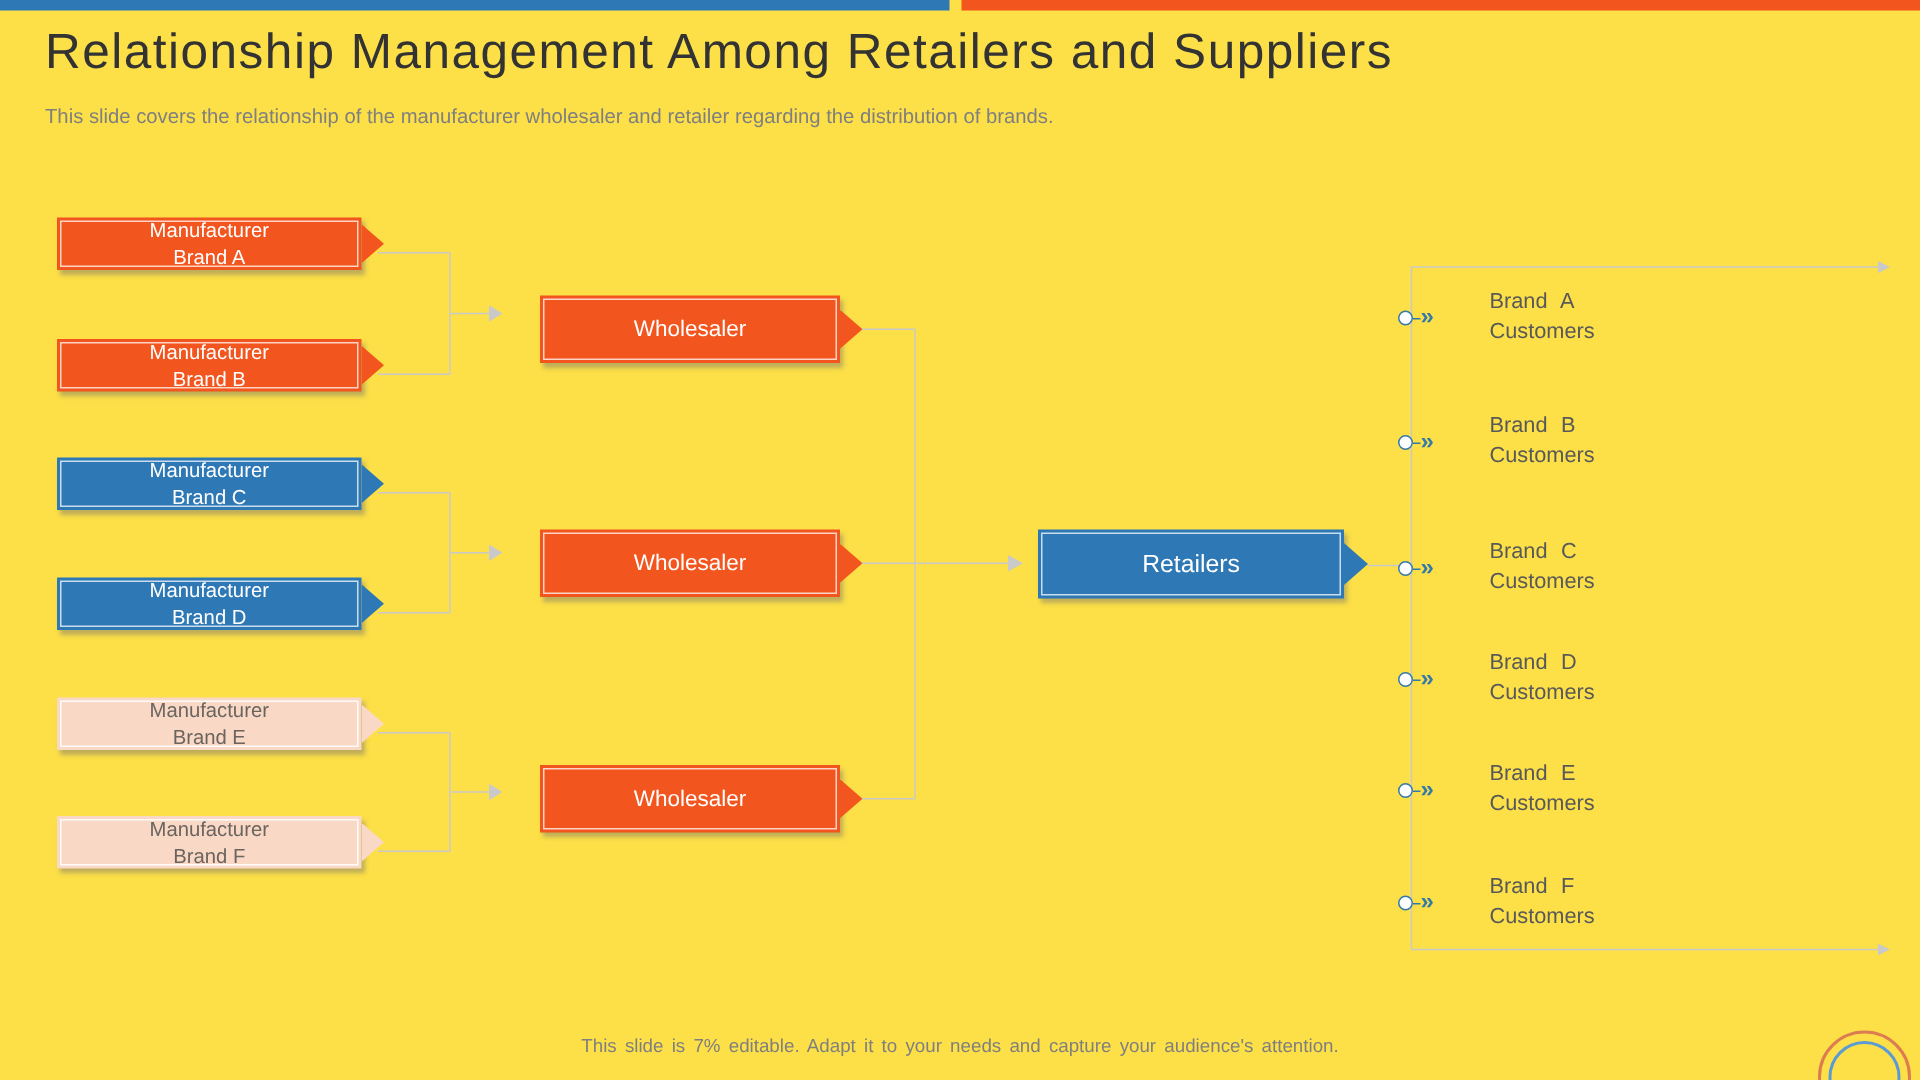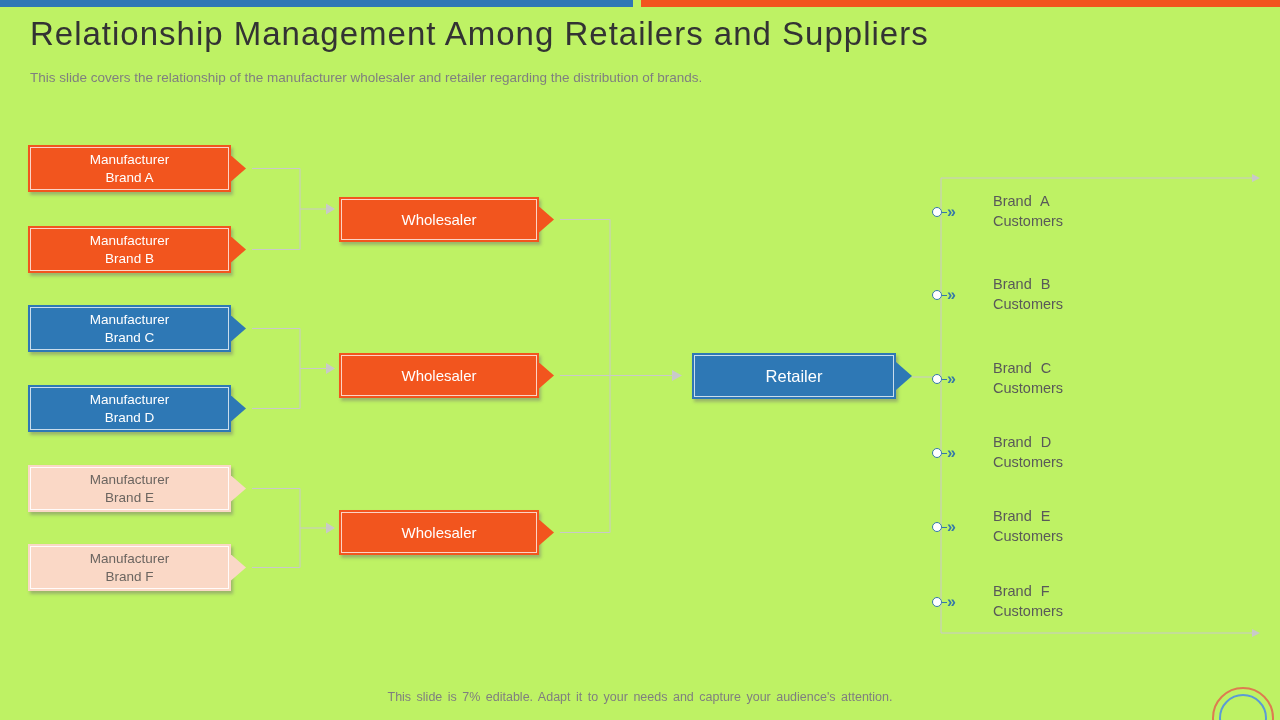--- a/index.html
+++ b/index.html
@@ -1,17 +1,17 @@
 <!DOCTYPE html>
 <html style="--accent_blue: #2E78B5; --accent_orange: #F2551E; --peach: #FAD8C6; --connector_gray: #C9C9C9; --marker_blue: #3579A8; --text_dark: #333333; --text_gray: #7F7F7F; --text_body: #595959;"><head>
 <meta charset="utf-8">
 <style>
   html,body{margin:0;padding:0;background:#e9e9e9;}
   .slide{
-    position:relative;width:1280px;height:720px;background:#bef264;
+    position:relative;width:1280px;height:720px;background:#fde047;
     overflow:hidden;font-family:"Liberation Sans",sans-serif;
   }
   
   .bar{position:absolute;top:0;height:7px;}
   .bar.blue{left:0;width:633px;background:var(--accent_blue,#2E78B5);}
   .bar.orange{left:641px;width:639px;background:var(--accent_orange,#F2551E);}
   
   .title{position:absolute;left:30px;top:12px;font-size:33px;line-height:44px;
     color:var(--text_dark,#333);letter-spacing:1px;font-weight:400;white-space:nowrap;}
   .subtitle{position:absolute;left:30px;top:70px;font-size:13.5px;color:var(--text_gray,#7F7F7F);}
@@ -21,22 +21,22 @@
   .box::after{content:"";position:absolute;inset:2px;border:1px solid rgba(255,255,255,.75);pointer-events:none;}
   .box .tip{position:absolute;right:-15px;top:50%;transform:translateY(-50%);
     width:15px;height:26px;clip-path:polygon(0 0,100% 50%,0 100%);}
   .m-orange{background:var(--accent_orange,#F2551E);}
   .m-orange .tip{background:var(--accent_orange,#F2551E);}
   .m-blue{background:var(--accent_blue,#2E78B5);}
   .m-blue .tip{background:var(--accent_blue,#2E78B5);}
   .m-peach{background:var(--peach,#FAD8C6);color:#6B6560;}
   .m-peach::after{border-color:rgba(255,255,255,.9);}
   .m-peach .tip{background:var(--peach,#FAD8C6);}
-  .mbox{left:28px;width:203px;height:47px;font-size:13.5px;line-height:18px;}
-  .wbox{left:339px;width:200px;height:45px;font-size:15px;}
+  .mbox{left:38px;width:203px;height:35px;font-size:13.5px;line-height:18px;}
+  .wbox{left:360px;width:200px;height:45px;font-size:15px;}
   .rbox{left:692px;width:204px;height:46px;font-size:16.5px;}
   .rbox .tip{width:16px;height:28px;right:-16px;}
   
   .connectors{position:absolute;left:0;top:0;pointer-events:none;}
   
   .marker{position:absolute;display:flex;align-items:center;}
   .marker .circle{width:8px;height:8px;border:1.5px solid var(--marker_blue,#3579A8);
     border-radius:50%;background:#fff;}
   .marker .dash{width:5px;height:1px;background:var(--marker_blue,#3579A8);}
   .marker .chev{font-size:16px;line-height:14px;color:var(--marker_blue,#3579A8);
@@ -127,21 +127,21 @@
   <div class="box wbox m-orange" style="top:353px">
     <span>Wholesaler</span>
     <span class="tip"></span>
   </div>
   <div class="box wbox m-orange" style="top:510px">
     <span>Wholesaler</span>
     <span class="tip"></span>
   </div>
 
   <div class="box rbox m-blue" style="top:353px">
-    <span>Retailer</span>
+    <span>Retailers</span>
     <span class="tip"></span>
   </div>
 
   <div class="marker" style="left:932px;top:205px">
     <span class="circle"></span>
     <span class="dash"></span>
     <span class="chev">»</span>
   </div>
   <div class="marker" style="left:932px;top:288px">
     <span class="circle"></span>

